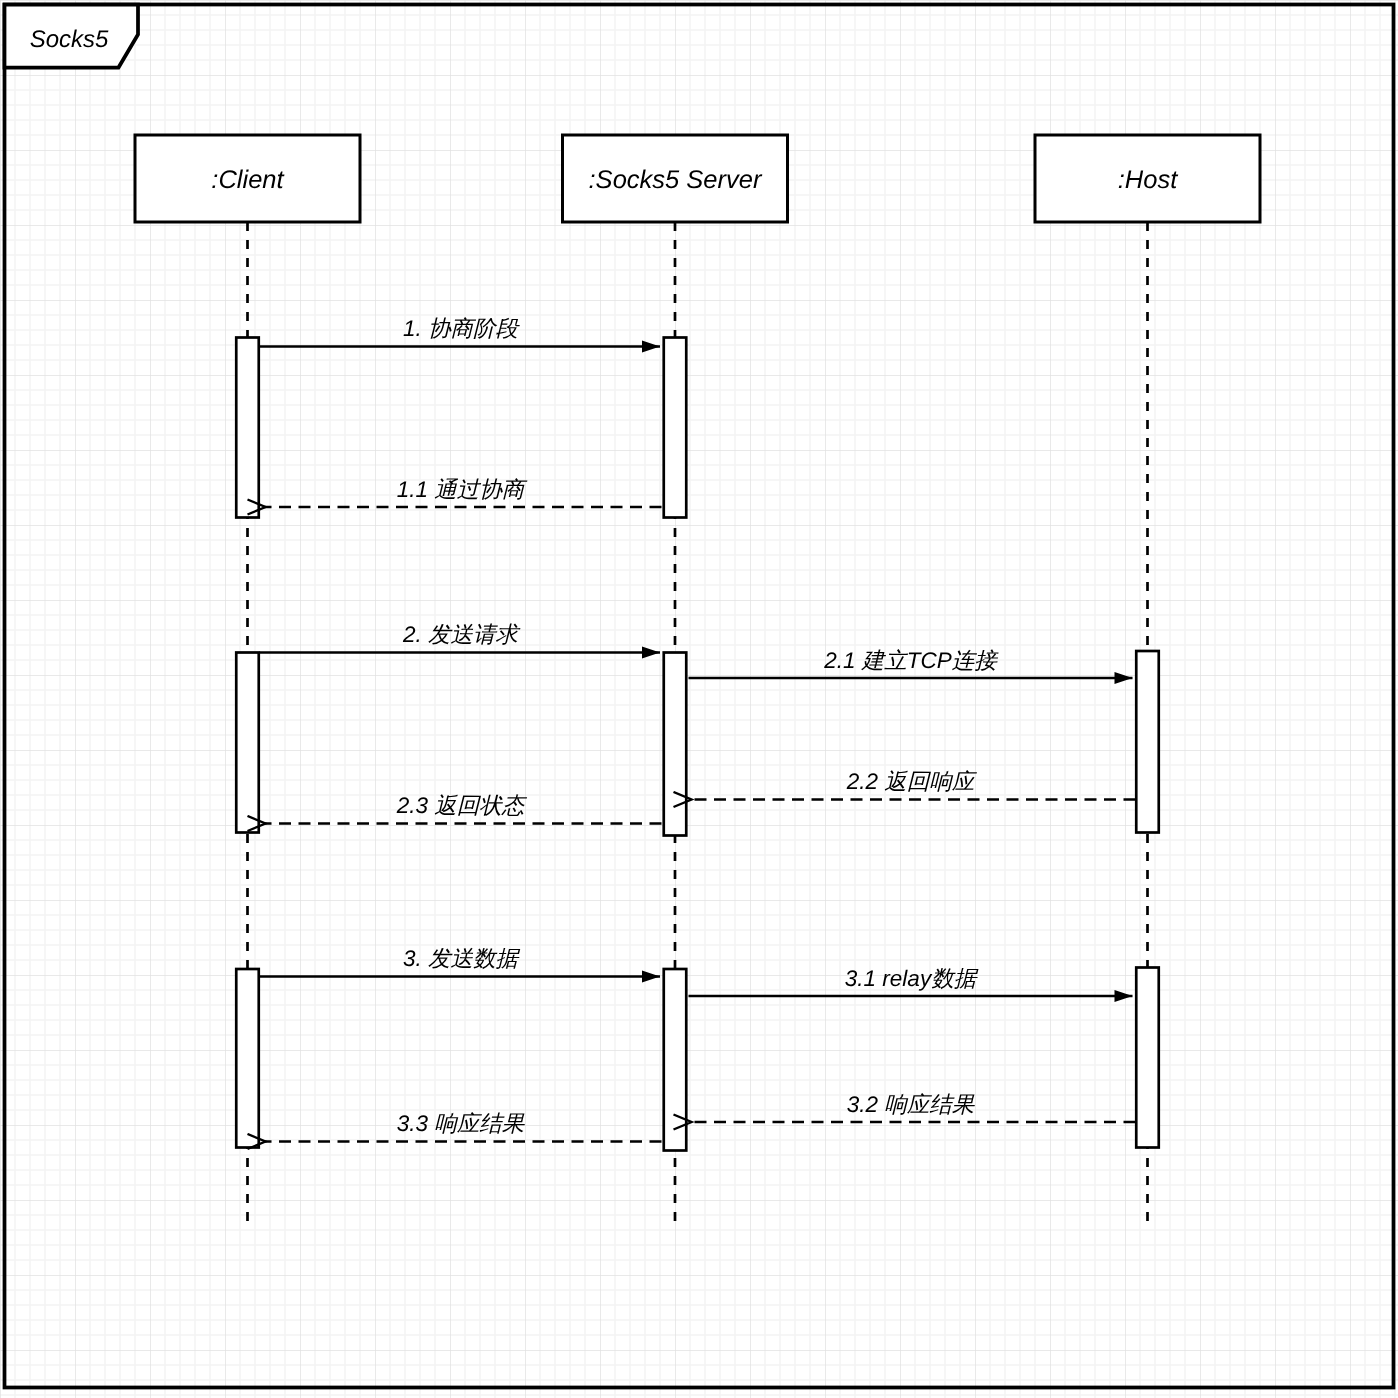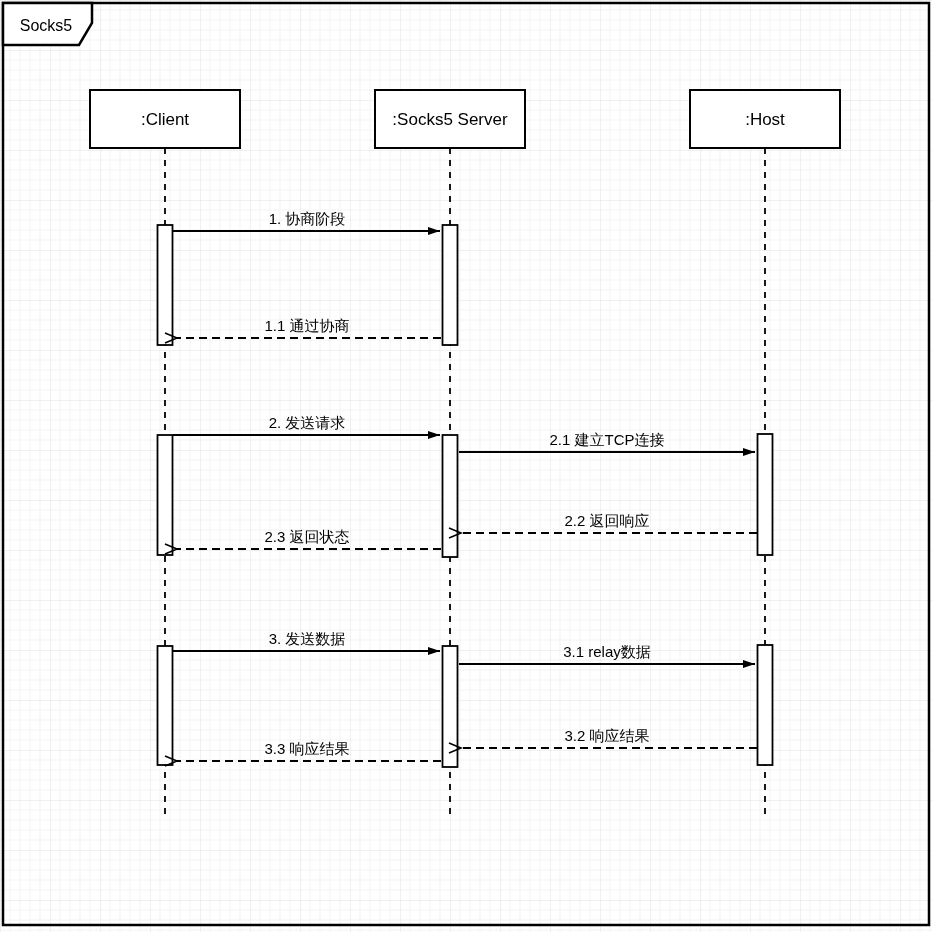--- a/index.html
+++ b/index.html
@@ -6,20 +6,21 @@
     margin: 0;
     padding: 0;
     background: #ffffff;
   }
   .stage {
     position: relative;
     width: 932px;
     height: 932px;
     font-family: "Liberation Sans", "DejaVu Sans", sans-serif;
     overflow: hidden;
+    font-style: italic;
   }
   svg {
     display: block;
   }
   svg text {
     font-family: "Liberation Sans", "DejaVu Sans", sans-serif;
     fill: #000000;
   }
   .lifeline-label {
     font-size: 17px;

